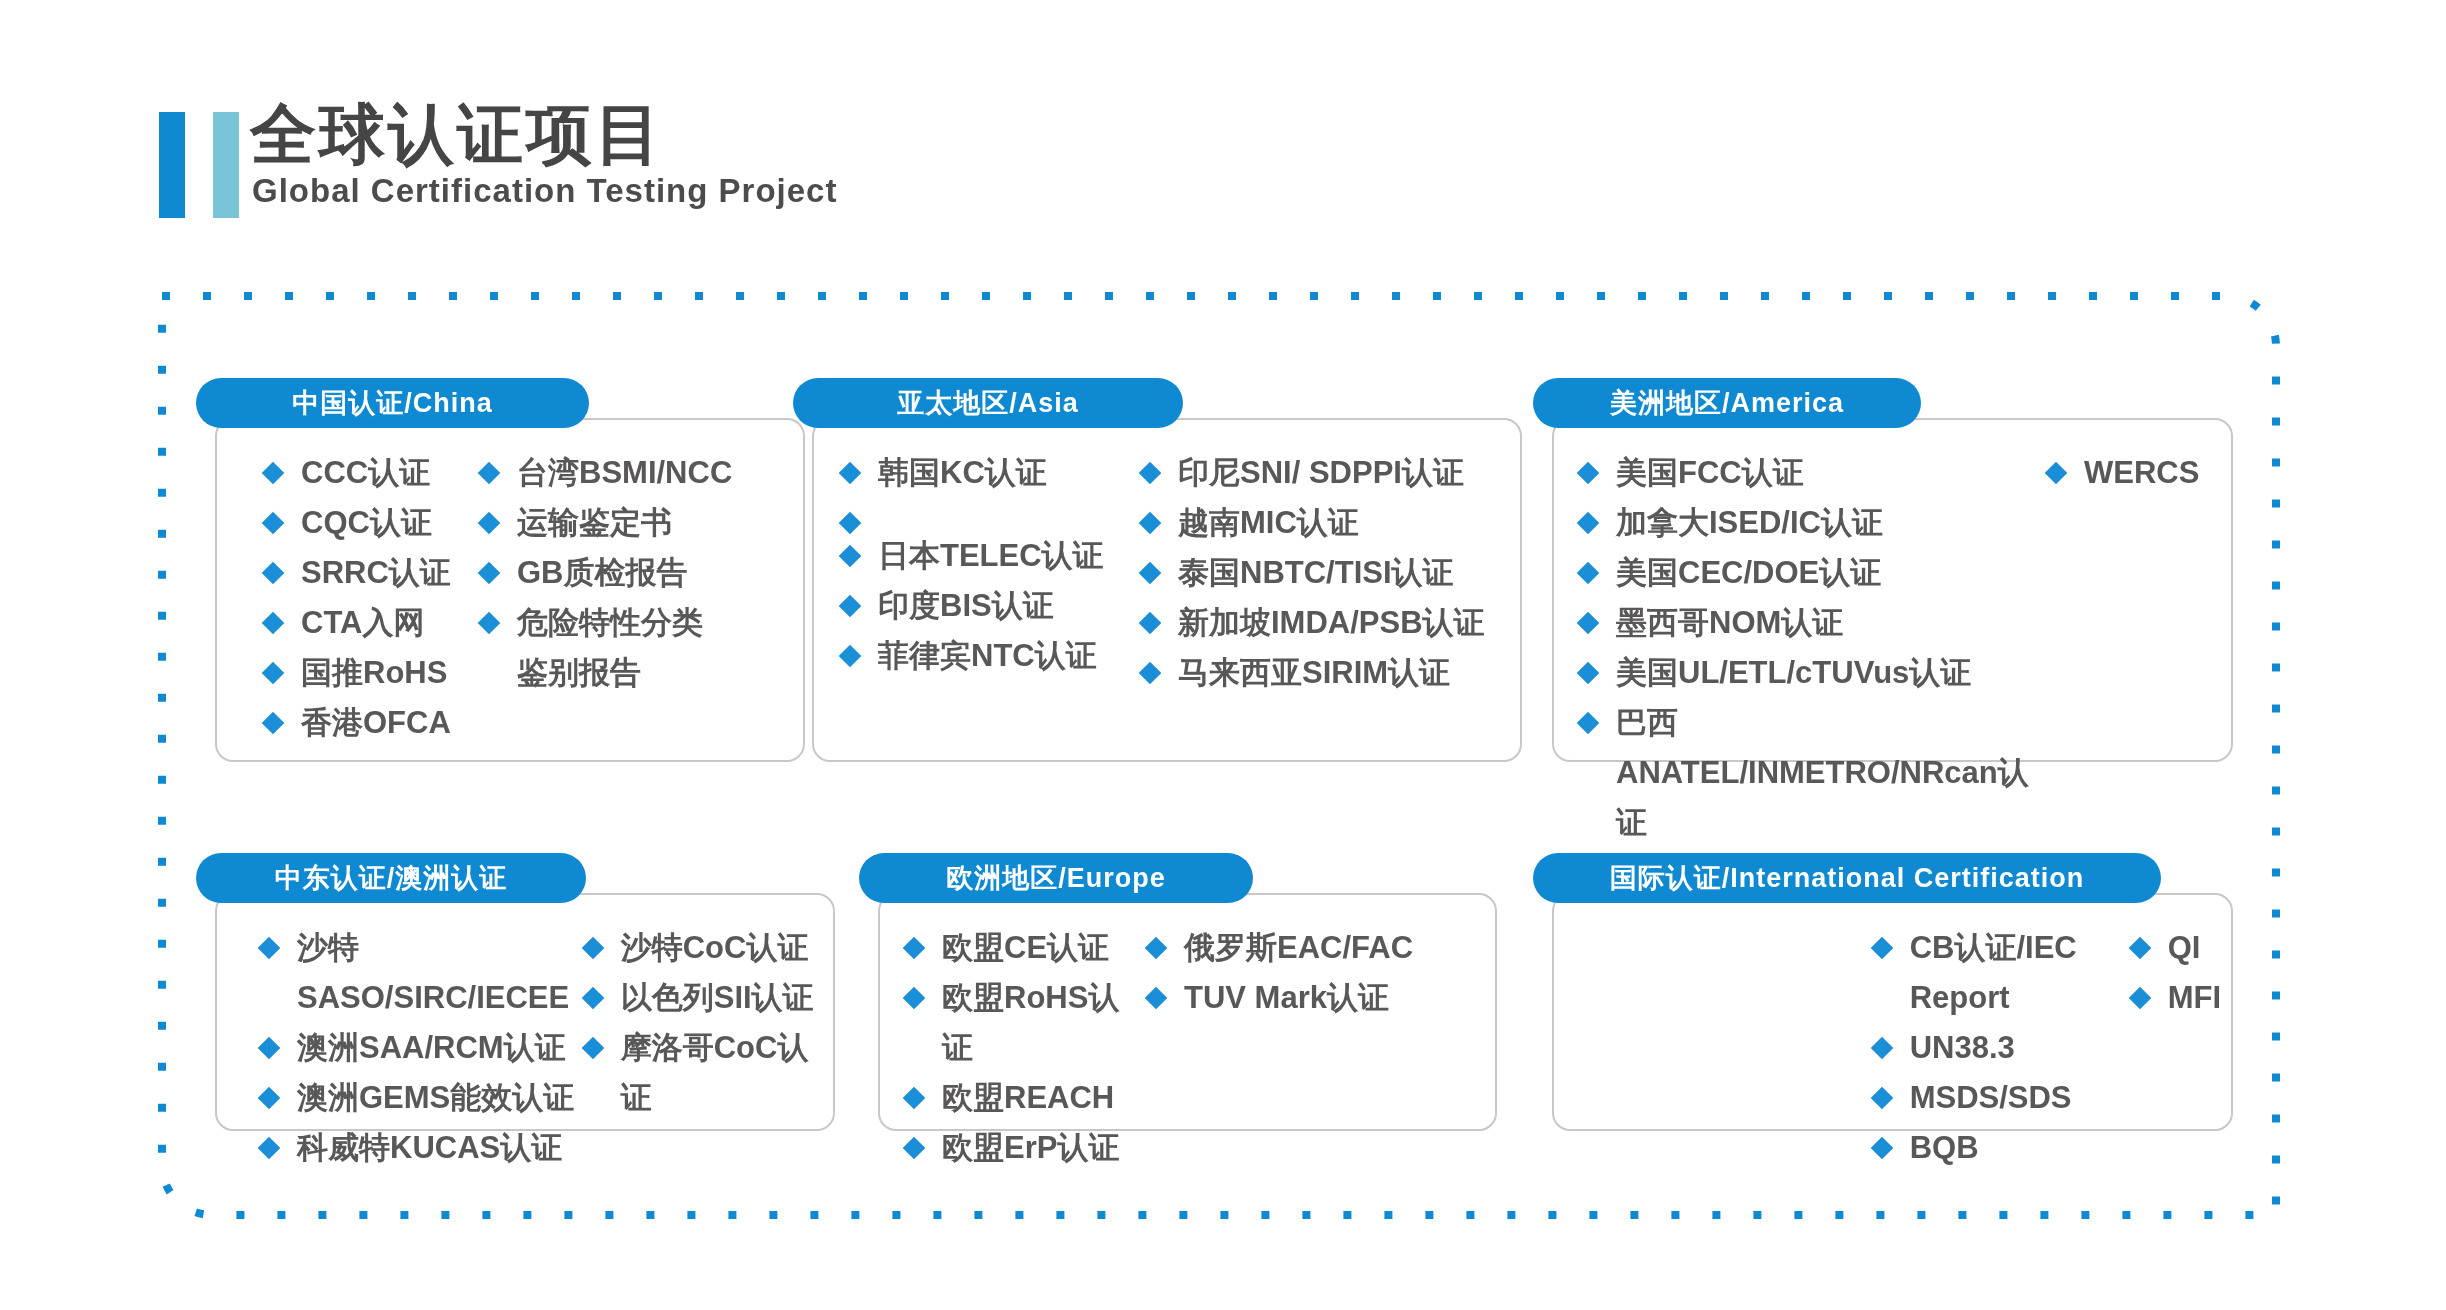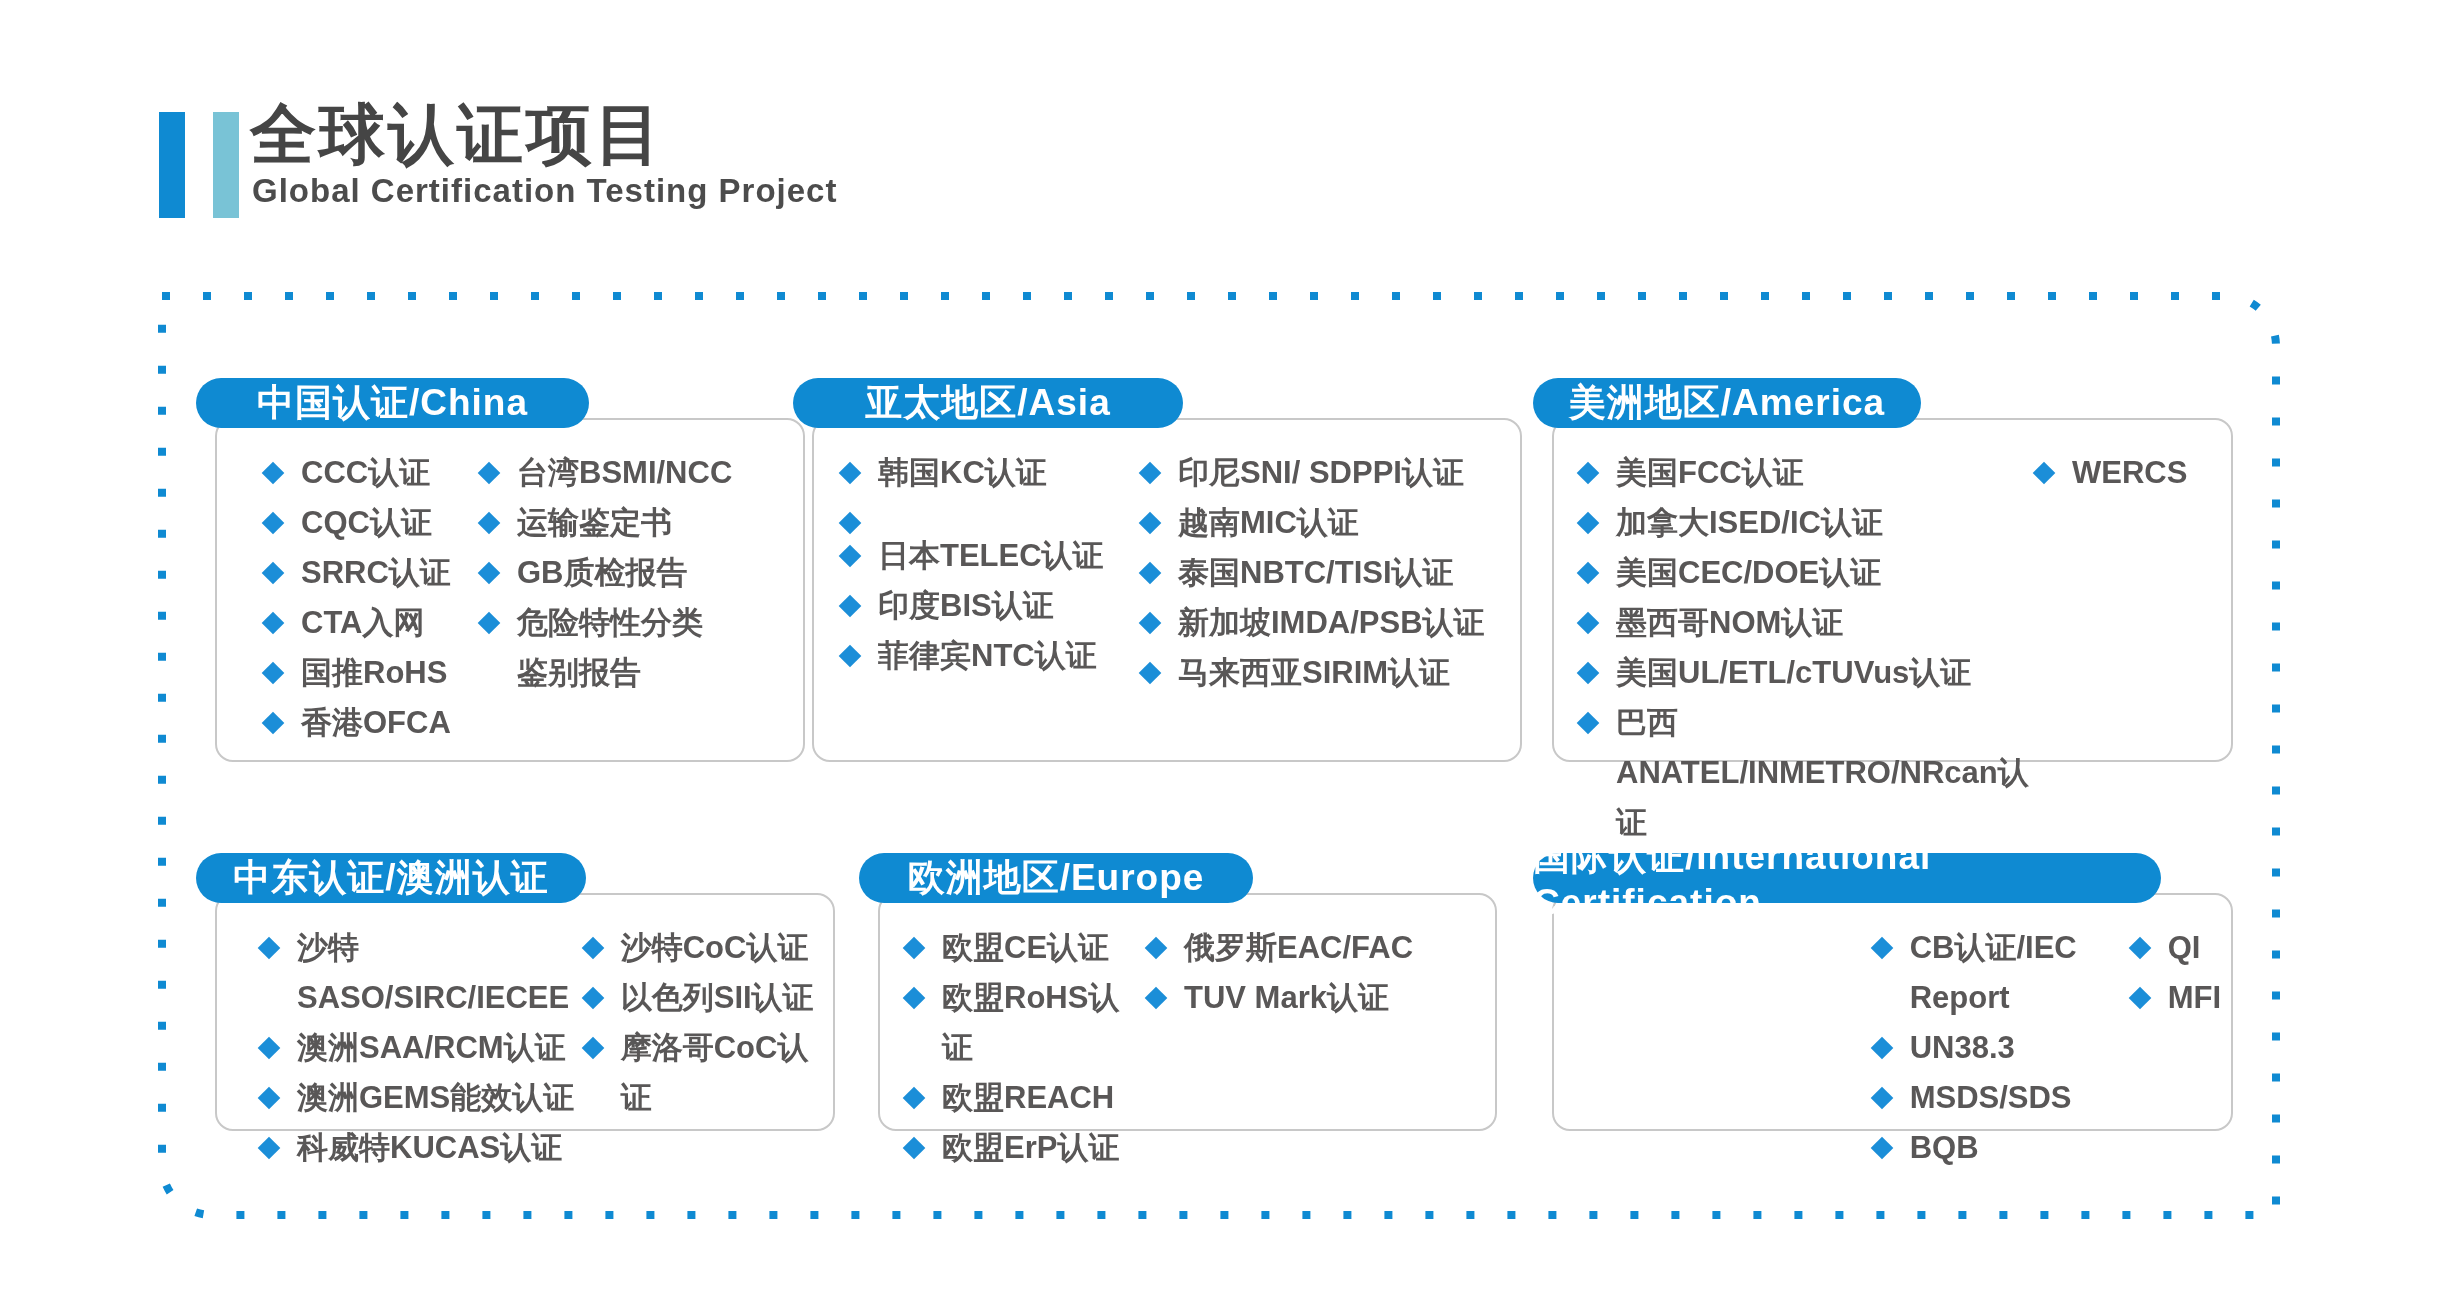--- a/index.html
+++ b/index.html
@@ -26,21 +26,21 @@
 
   
   .dotted-wrap{position:absolute;left:158px;top:292px;width:2122px;height:927px;}
   .dotted-wrap svg{display:block;}
 
   
   .panel{position:absolute;}
   .panel .body{position:absolute;inset:0;background:#fff;border:2px solid var(--panel_border);
     border-radius:18px;display:flex;align-items:flex-start;}
   .panel .pill{position:absolute;top:-40px;left:-19px;height:50px;border-radius:25px;
-    background:var(--accent);color:#fff;font-size:37px;font-weight:700;
+    background:var(--accent);color:#fff;font-size:27px;font-weight:700;
     display:flex;align-items:center;justify-content:center;letter-spacing:1px;z-index:2;}
   .col{list-style:none;display:flex;flex-direction:column;}
   .item{display:flex;align-items:flex-start;height:auto;line-height:50px;}
   .diamond{flex:0 0 auto;width:16px;height:16px;background:var(--diamond);
     transform:rotate(45deg);margin:17px 20px 0 0;}
   .label{font-size:31px;font-weight:600;color:var(--text);white-space:pre-line;}
 
   
   .p-china  {left:215px; top:418px; width:590px; height:344px;}
   .p-asia   {left:812px; top:418px; width:710px; height:344px;}
@@ -52,21 +52,21 @@
 
   .p-china   .pill{width:393px;}
   .p-asia    .pill{width:390px;}
   .p-america .pill{width:388px;}
   .p-mideast .pill{width:390px;}
   .p-europe  .pill{width:394px;}
   .p-intl    .pill{width:628px;}
 
   .p-china   .body{padding:28px 10px 11px 48px;}
   .p-asia    .body{padding:28px 10px 0 28px;}
-  .p-america .body{padding:28px 10px 0 26px;}
+  .p-america .body{padding:28px 10px 0 26px;gap:12px;}
   .p-mideast .body{padding:28px 10px 0 44px;}
   .p-europe  .body{padding:28px 10px 0 26px;gap:16px;}
   .p-intl    .body{padding:28px 10px 0 24px;justify-content:flex-end;}
 
   .p-china   .col1{width:216px;} 
   .p-asia    .col1{width:300px;}
   .p-america .col1{width:456px;}
   .p-mideast .col1{width:346px;}
   .p-europe  .col1{width:226px;}
   .p-intl    .col1{width:258px;}

